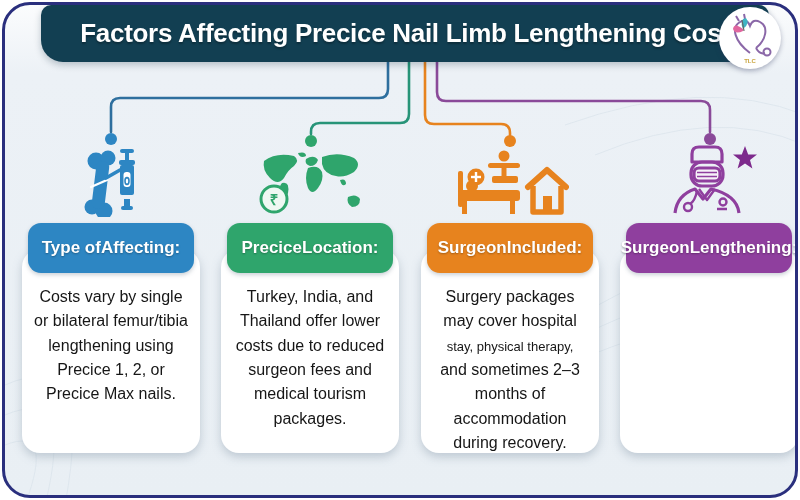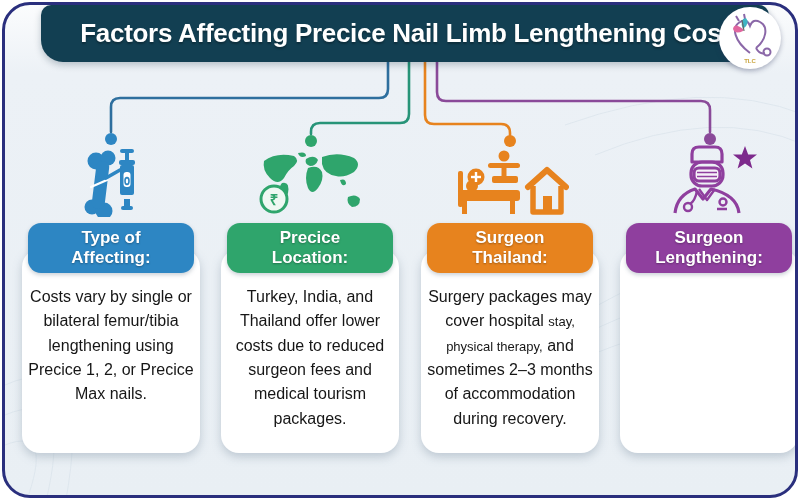--- a/index.html
+++ b/index.html
@@ -20,28 +20,28 @@
   .logo svg{position:absolute;inset:0;}
   
   .connectors{position:absolute;inset:0;z-index:2;pointer-events:none;}
   .connectors path{fill:none;stroke-width:2.6px;stroke-linecap:round;}
   .ln-0{stroke:#2e6f9e}.ln-1{stroke:#279478}.ln-2{stroke:#e7831e}.ln-3{stroke:#8a4a99}
   
   .col{position:absolute;top:140px;width:178px;height:312px;z-index:3;}
   .col-0{left:17px}.col-1{left:216px}.col-2{left:416px}.col-3{left:615px}
   .icon-box{height:72px;display:flex;align-items:flex-end;justify-content:center;}
   .pill{position:relative;margin:6px auto 0;width:166px;min-height:50px;border-radius:13px;z-index:2;
-        display:flex;flex-direction:column;align-items:center;justify-content:center;
+        display:flex;flex-direction:row;align-items:center;justify-content:center;
         color:#fff;font-weight:bold;font-size:17px;line-height:1.2;text-align:center;
         text-shadow:0 1px 2px rgba(0,0,0,.3);box-shadow:0 2px 4px rgba(80,100,120,.3);}
   .col-0 .pill{background:#2d86c3}.col-1 .pill{background:#2fa56c}
   .col-2 .pill{background:#e7831e}.col-3 .pill{background:#8f3f9e}
   .card{position:absolute;top:104px;left:0;right:0;height:204px;background:#ffffff;border-radius:18px;
         box-shadow:0 4px 10px rgba(110,130,150,.35);z-index:1;}
-  .body{position:absolute;top:140px;left:0;width:100%;box-sizing:border-box;padding:0 3px;margin:0;
+  .body{position:absolute;top:140px;left:0;width:100%;box-sizing:border-box;padding:0 12px;margin:0;
         z-index:2;text-align:center;color:#161616;font-size:16px;line-height:1.52;}
   .body .small{font-size:13px;}
   .accent-blue{color:#2d86c3}.accent-green{color:#2fa56c}.accent-orange{color:#e7831e}.accent-purple{color:#8f3f9e}
 </style>
 </head>
 <body>
 
 <div class="stage">
   <div class="frame">
 
@@ -160,21 +160,21 @@
             <rect x="91" y="47" width="9" height="15"></rect>
           </g>
           <rect x="22.8" y="23" width="2.4" height="10" fill="#fff"></rect>
           <rect x="19" y="26.8" width="10" height="2.4" fill="#fff"></rect>
           <path d="M81,37 L81,63 L109,63 L109,37" fill="none" stroke="currentColor" stroke-width="5.5" stroke-linejoin="round"></path>
           <path d="M76,38 L95,21 L114,38" fill="none" stroke="currentColor" stroke-width="6" stroke-linejoin="round" stroke-linecap="round"></path>
         </svg>
       </div>
       <div class="pill">
         <span>Surgeon</span>
-        <span>Thailand:</span>
+        <span>Included:</span>
       </div>
       <div class="card"></div>
       <p class="body">
         <span>Surgery packages may cover hospital</span>
         <span class="small">stay, physical therapy,</span>
         <span>and sometimes 2–3 months of accommodation during recovery.</span>
       </p>
     </div>
 
     <div class="col col-3">

